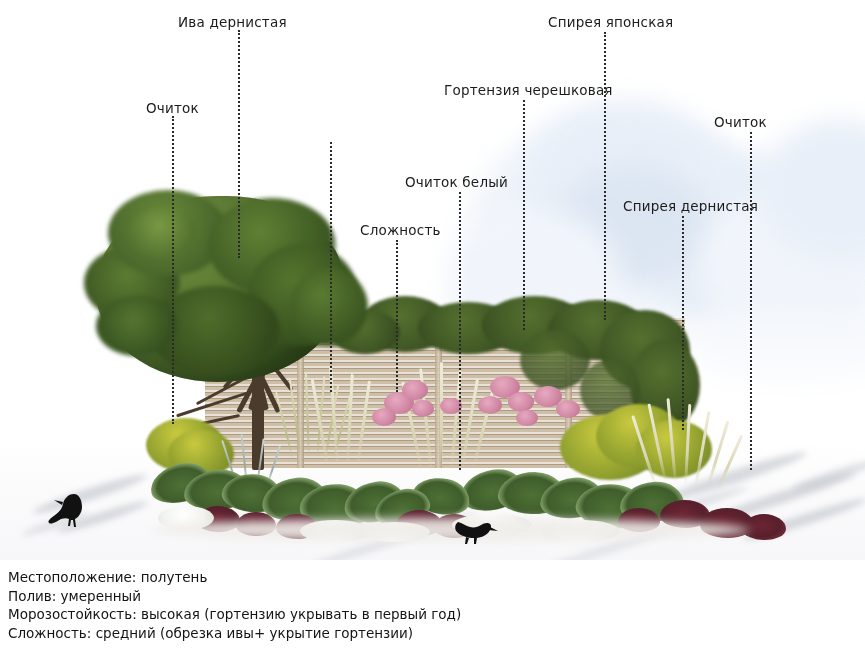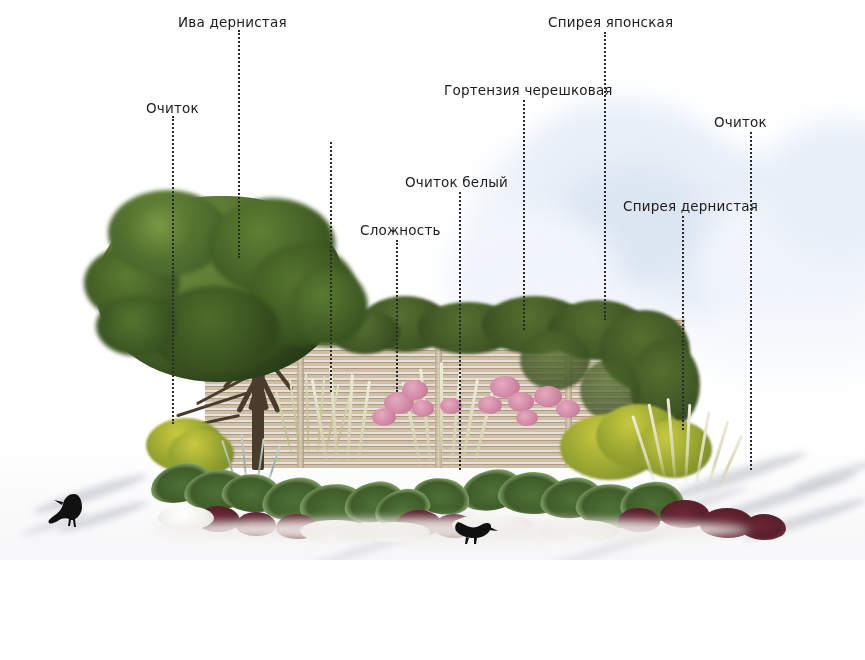--- a/index.html
+++ b/index.html
@@ -400,14 +400,20 @@
 
   <div class="label" style="left:548px;top:14px;">Спирея японская</div>
   <div class="leader" style="left:604px;top:32px;height:288px;"></div>
 
   <div class="label" style="left:623px;top:198px;">Спирея дернистая</div>
   <div class="leader" style="left:682px;top:216px;height:214px;"></div>
 
   <div class="label" style="left:714px;top:114px;">Очиток</div>
   <div class="leader" style="left:750px;top:132px;height:338px;"></div>
 
+  <div class="footer">
+    <div class="footer-line">Местоположение: полутень</div>
+    <div class="footer-line">Полив: умеренный</div>
+    <div class="footer-line">Морозостойкость: высокая (гортензию укрывать в первый год)</div>
+    <div class="footer-line">Сложность: средний (обрезка ивы+ укрытие гортензии)</div>
+  </div>
 
 </div>
 
 </body></html>

